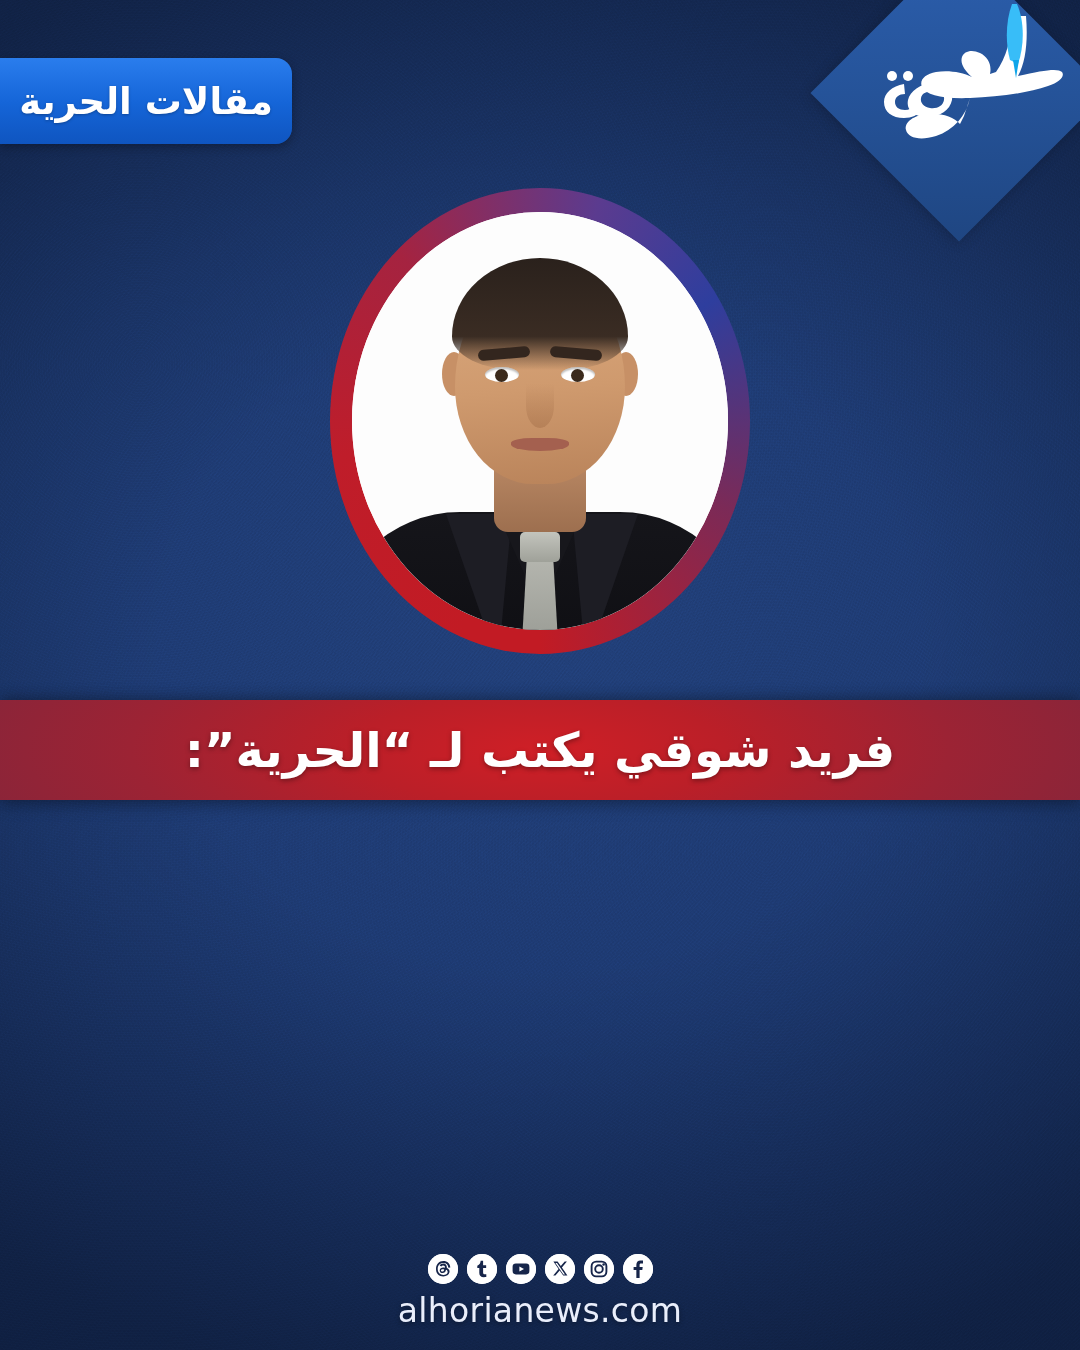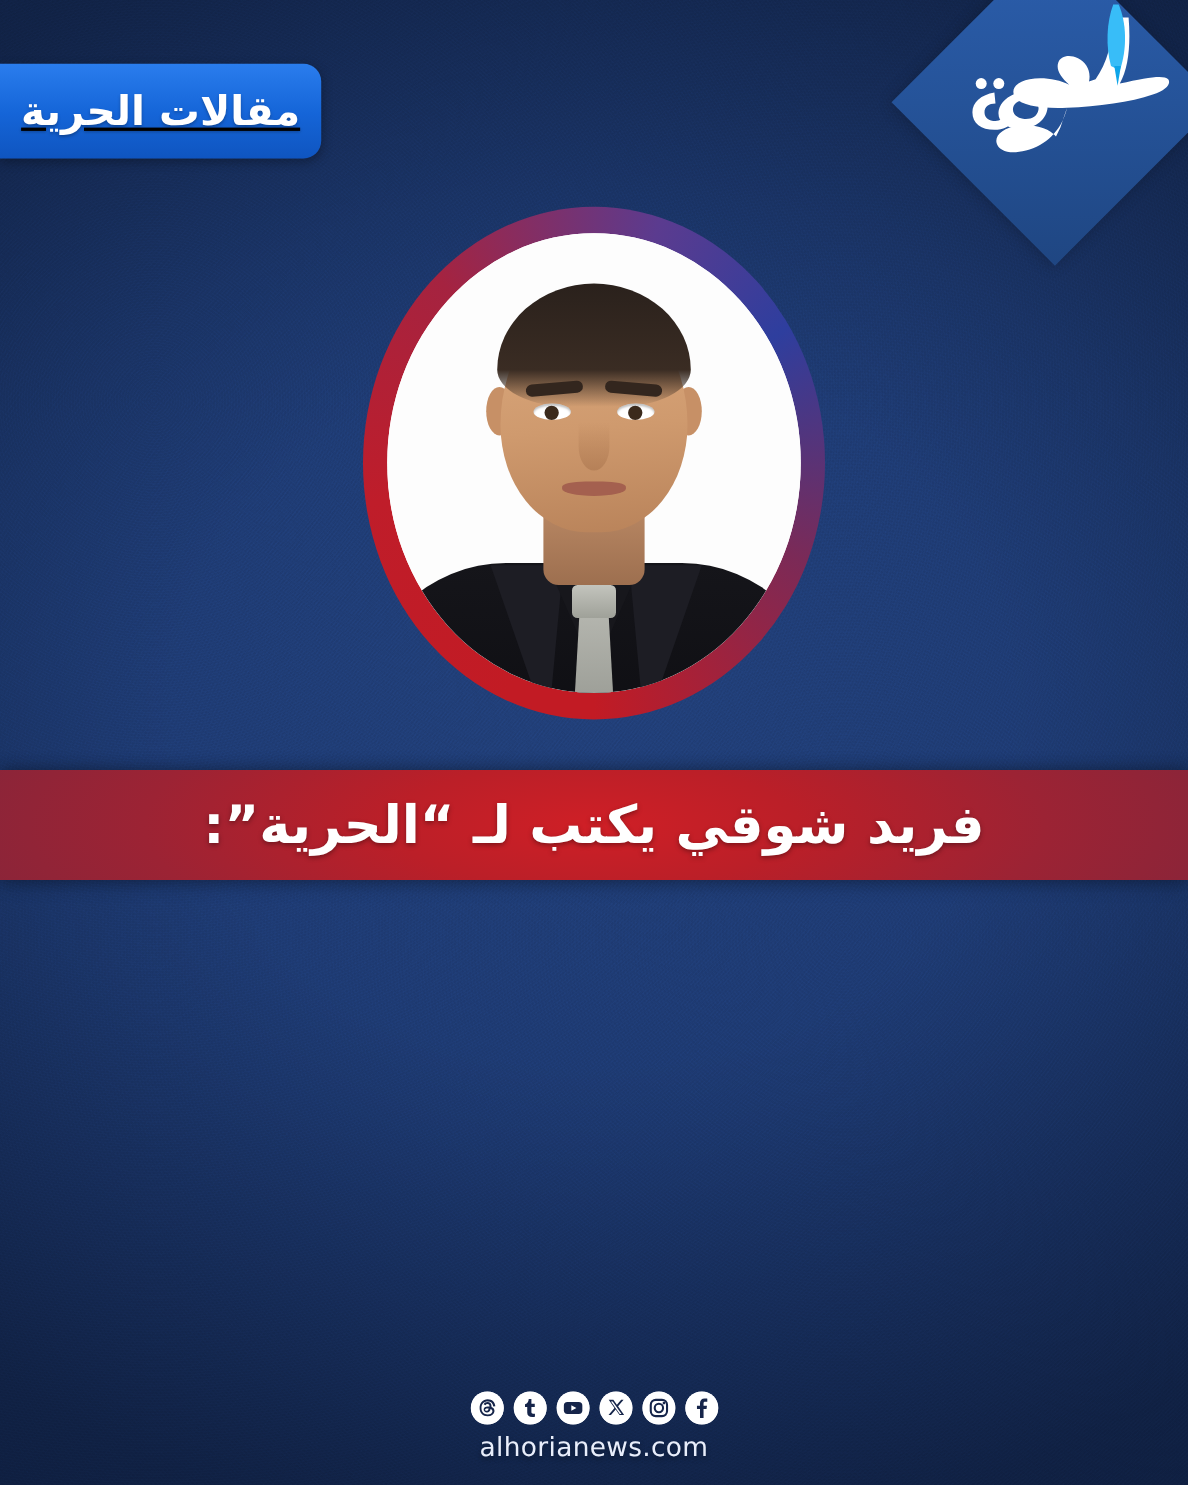--- a/index.html
+++ b/index.html
@@ -34,21 +34,21 @@
     background:radial-gradient(ellipse 900px 760px at 50% 48%, rgba(0,0,0,0) 42%, rgba(0,0,0,.30) 100%);
   }
 
   
   #badge{
     position:absolute;left:0;top:58px;
     width:292px;height:86px;
     border-radius:0 16px 16px 0;
     background:linear-gradient(180deg,#2a7ded 0%,#1565d8 52%,#0f55c0 100%);
     box-shadow:0 3px 10px rgba(0,0,0,.30);
-    display:flex;align-items:center;justify-content:center;text-decoration:underline;
+    display:flex;align-items:center;justify-content:center;
   }
   #badge .txt{
     color:#ffffff;
     font-size:37px;font-weight:700;
     letter-spacing:.5px;
     text-shadow:0 1px 3px rgba(0,0,0,.28);
     white-space:nowrap;
   }
 
   
@@ -155,21 +155,21 @@
   
   #footer{position:absolute;left:0;bottom:20px;width:1080px;text-align:center;}
   #socials{display:flex;justify-content:center;gap:9px;margin-bottom:7px;}
   .sicon{
     width:30px;height:30px;border-radius:50%;
     background:#ffffff;
     display:flex;align-items:center;justify-content:center;
   }
   .sicon svg{display:block;}
   #site{
-    color:#e9eefb;font-size:24px;letter-spacing:.3px;
+    color:#e9eefb;font-size:33px;letter-spacing:.3px;
     text-shadow:0 2px 5px rgba(0,0,0,.35);
     direction:ltr;
   }
 </style>
 </head>
 <body>
 
 <div id="card">
 
   <div id="texture"></div>

